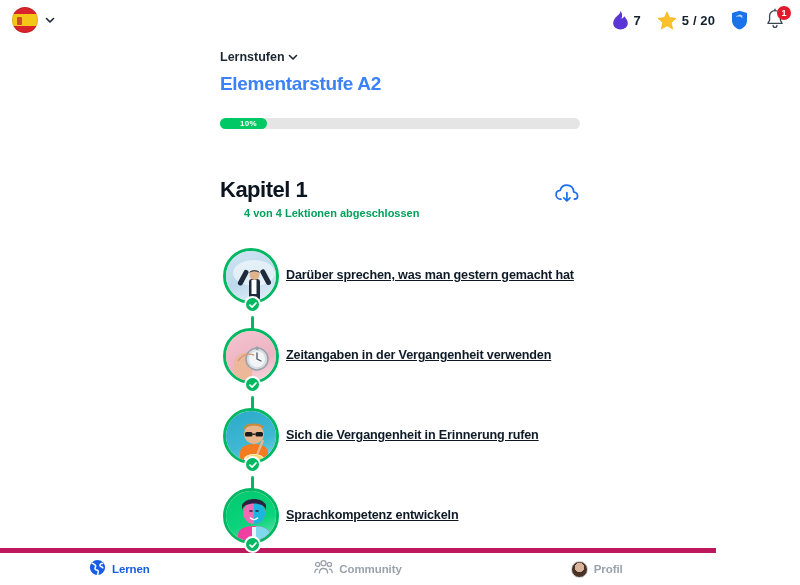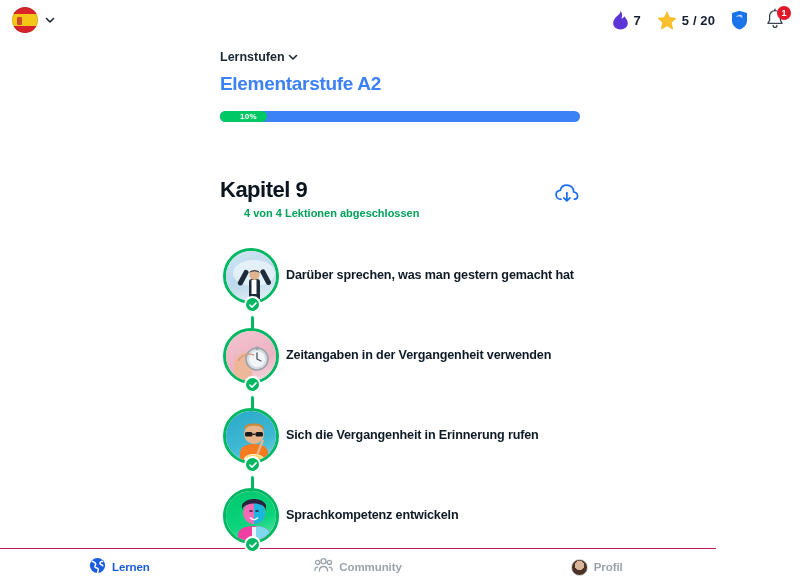--- a/index.html
+++ b/index.html
@@ -52,42 +52,42 @@
   .level-block { position: absolute; left: 220px; top: 50px; width: 370px; }
   .level-crumb {
     display: flex; align-items: center; gap: 2px;
     font-size: 12.5px; font-weight: 600; color: #1b2733; cursor: pointer;
   }
   .level-title {
     margin-top: 9px;
     font-size: 19px; font-weight: 700; letter-spacing: -.3px; color: #3b82f6;
   }
   .progress-wrap {
-    margin-top: 16px; position: relative;
-    width: 360px; height: 11px; border-radius: 6px; background: #3b82f6;
+    margin-top: 23px; position: relative;
+    width: 360px; height: 11px; border-radius: 6px; background: #e5e5e5;
   }
   .progress-fill {
     position: absolute; left: 0; top: 0; height: 11px;
     border-radius: 6px; background: #00c864;
     display: flex; align-items: center; justify-content: center;
   }
   .progress-label {
     font-size: 8px; font-weight: 700; color: #ffffff; letter-spacing: .2px;
     padding-left: 10px;
   }
 
   
   .chapter { position: absolute; left: 220px; top: 177px; width: 360px; }
   .chapter-row { display: flex; align-items: flex-start; justify-content: space-between; }
   .chapter-title { font-size: 22px; font-weight: 700; letter-spacing: -.5px; color: #0b1520; }
   .chapter-sub { margin-top: 4px; font-size: 11px; font-weight: 700; color: #00a25a; margin-left: 24px; }
   .dl-btn { margin-top: 6px; cursor: pointer; }
 
   
-  .lessons { position: absolute; left: 223px; top: 248px; width: 400px; }
+  .lessons { position: absolute; left: 223px; top: 248px; width: 400px; text-decoration: underline; }
   .lesson {
     position: relative; height: 80px;
     display: flex; align-items: flex-start; gap: 0;
   }
   .avatar-col { position: relative; width: 58px; flex: none; }
   .av-ring {
     position: relative; width: 56px; height: 56px; border-radius: 50%;
     border: 3px solid #00b862; overflow: hidden; background:#e8eef3;
     cursor: pointer;
   }
@@ -108,21 +108,21 @@
   
   .art { position:absolute; inset:0; }
   .a1 { background: linear-gradient(160deg,#cfe4f2 0%, #bcd9ec 55%, #e9f2f8 100%); }
   .a2 { background: linear-gradient(160deg,#2aa9c9 0%, #3fb8d4 60%, #7fd2e4 100%); }
   .a3 { background: linear-gradient(160deg,#f3c4cf 0%, #eeb3c2 60%, #f8dde3 100%); }
   .a4 { background: linear-gradient(160deg,#00c86e 0%, #0bd47c 60%, #6fe6ae 100%); }
 
   
   .bottomnav {
     position: absolute; left: 0; bottom: 0; width: 716px; height: 37px;
-    border-top: 1px solid #be185d; background: #ffffff;
+    border-top: 5px solid #be185d; background: #ffffff;
     display: flex; align-items: center;
   }
   .nav-item {
     flex: 1; display: flex; align-items: center; justify-content: center; gap: 6px;
     height: 37px; cursor: pointer;
   }
   .nav-label { font-size: 11.5px; font-weight: 700; color: #9aa3ab; letter-spacing:-.1px; }
   .nav-item.active .nav-label { color: #1a5ce0; }
   .nav-avatar {
     width: 17px; height: 17px; border-radius: 50%;
@@ -212,21 +212,21 @@
     <div class="progress-wrap">
       <div class="progress-fill" id="progress-fill" style="width: 13%; background: rgb(0, 200, 100);">
         <span class="progress-label">10%</span>
       </div>
     </div>
   </div>
 
   <div class="chapter">
     <div class="chapter-row">
       <div>
-        <div class="chapter-title">Kapitel 9</div>
+        <div class="chapter-title">Kapitel 1</div>
         <div class="chapter-sub">4 von 4 Lektionen abgeschlossen</div>
       </div>
       <div class="dl-btn">
         <span>
           <svg width="26" height="22" viewBox="0 0 26 22">
             <path d="M7.0 16.2 C4.3 16.2 2.1 14.2 2.1 11.7 C2.1 9.4 3.9 7.5 6.3 7.3
                      C6.9 4.3 9.6 2.1 12.9 2.1 C16.6 2.1 19.6 4.9 19.6 8.4
                      C19.6 8.6 19.6 8.8 19.6 9.0 C21.9 9.3 23.6 11.1 23.6 13.3
                      C23.6 15.0 22.3 16.2 20.4 16.2" fill="none" stroke="#1a6cf0" stroke-width="1.7" stroke-linecap="round" stroke-linejoin="round"></path>
             <path d="M12.9 9.5 L12.9 17.8 M9.8 14.8 L12.9 18.0 L16.0 14.8" fill="none" stroke="#1a6cf0" stroke-width="1.7" stroke-linecap="round" stroke-linejoin="round"></path>

